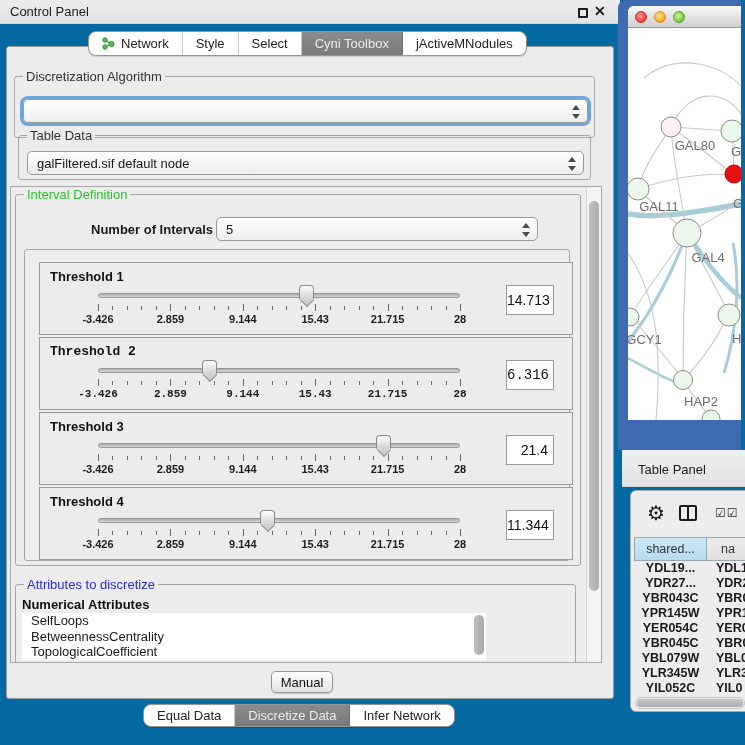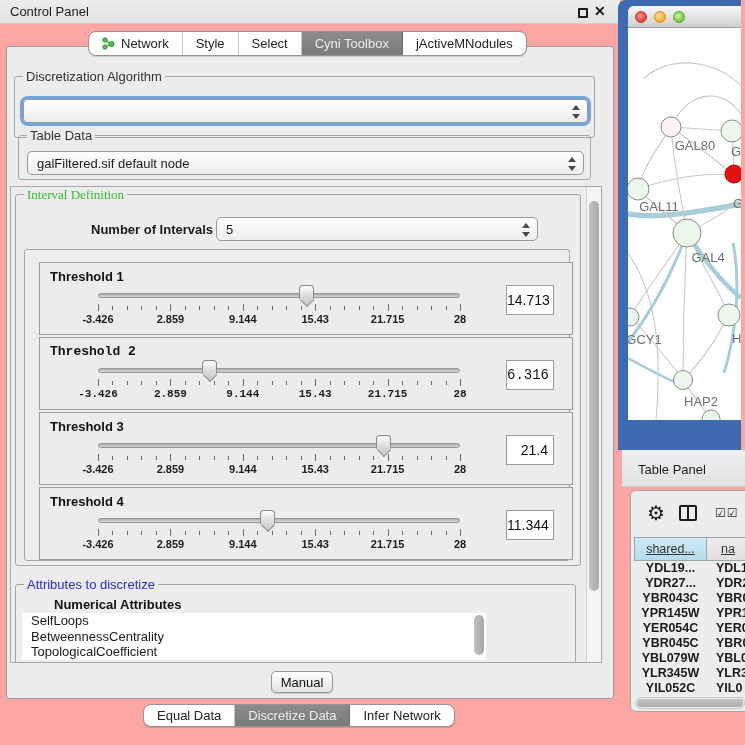--- a/index.html
+++ b/index.html
@@ -1,19 +1,19 @@
 <!DOCTYPE html>
 <html><head>
 <meta charset="utf-8">
 <style>
   * { margin:0; padding:0; box-sizing:border-box; }
   html,body { width:745px; height:745px; overflow:hidden; background:#e7e7e7;
     font-family:"Liberation Sans", sans-serif; -webkit-font-smoothing:antialiased; }
   .abs { position:absolute; }
-  #screen { position:relative; width:745px; height:745px; background:#fca5a5; }
+  #screen { position:relative; width:745px; height:745px; background:#0369a1; }
 
   
   #titlebar { left:0; top:0; width:620px; height:24px; background:linear-gradient(#ededed,#e2e2e2);
     border-bottom:1px solid #cfcfcf; }
   #titlebar .t { position:absolute; left:10px; top:4px; font-size:13px; color:#1c1c1c; }
   #win-min { position:absolute; left:578px; top:8px; width:10px; height:10px; border:2px solid #1c1c1c; border-radius:1px; }
   #win-close { position:absolute; left:594px; top:3px; font-size:14px; font-weight:bold; color:#1c1c1c; }
 
   #main-panel { left:6px; top:46px; width:608px; height:653px; background:#ececec;
     border:1px solid #9b9b9b; border-radius:3px; }
@@ -25,21 +25,21 @@
   .seg:last-child { border-right:none; }
   .seg.sel { background:linear-gradient(#8b8b8b,#7a7a7a); color:#ececec; border-right:1px solid #6e6e6e; }
   #top-tabs { left:88px; top:31px; z-index:5; }
   #bottom-tabs { left:143px; top:704px; z-index:5; height:23px; }
   #bottom-tabs .seg { font-size:13px; }
   .net-ico { width:13px; height:13px; margin-right:6px; }
 
   .group { position:absolute; border:1px solid #a5a5a5; border-radius:3px; }
   .group > .glabel { position:absolute; top:-8px; left:8px; background:#ececec; padding:0 3px;
     font-size:13px; color:#333; line-height:15px; }
-  .glabel.green { color:#2ec22e;font-family:Liberation Serif, serif; }
+  .glabel.green { color:#2ec22e; }
   .glabel.blue { color:#2a2ad2; }
 
   .combo { position:absolute; height:24px; border:1px solid #9a9a9a; border-radius:5px;
     background:linear-gradient(#ffffff,#ededed); font-size:13px; color:#1a1a1a;
     display:flex; align-items:center; padding:0 22px 0 9px; }
   .combo .arrows { position:absolute; right:7px; top:4px; width:9px; height:16px; }
   .combo .arrows i { position:absolute; left:1px; width:0; height:0; border-left:4px solid transparent; border-right:4px solid transparent; }
   .combo .arrows i.up { top:1px; border-bottom:5px solid #4a4a4a; }
   .combo .arrows i.dn { bottom:1px; border-top:5px solid #4a4a4a; }
   .combo.focused { box-shadow:0 0 0 3px rgba(92,152,219,.85); }
@@ -76,21 +76,21 @@
     border-bottom:1px solid #8a8a8a; transform:rotate(45deg); }
   .thr-ticks { position:absolute; left:58px; top:41px; width:362px; height:8px; }
   .thr-ticks i { position:absolute; top:2px; width:1px; height:4px; background:#6a6a6a; }
   .thr-ticks i.major { top:0; height:7px; }
   .thr-scale { position:absolute; left:58px; top:50px; width:362px; height:12px; }
   .thr-scale span { position:absolute; transform:translateX(-50%); font-size:11px; font-weight:bold; color:#1c1c1c; }
   .thr-value { position:absolute; right:18px; top:22px; width:48px; height:30px; background:#fff;
     border:1px solid #9a9a9a; font-size:14px; color:#111; text-align:right;
     line-height:28px; padding-right:5px; }
 
-  #attr-title { position:absolute; left:6px; top:12px; font-size:13px; font-weight:bold; color:#111;margin-left:32px; }
+  #attr-title { position:absolute; left:6px; top:12px; font-size:13px; font-weight:bold; color:#111; }
   #attr-list { position:absolute; left:6px; top:28px; width:464px; height:47px; background:#fff;
     overflow:hidden; }
   #attr-list .item { font-size:13px; color:#1a1a1a; padding-left:9px; line-height:15.5px; }
   #attr-scroll { position:absolute; right:2px; top:2px; width:10px; height:40px;
     background:linear-gradient(90deg,#c0c0c0,#a8a8a8); border-radius:5px; }
 
   #apply-btn { left:271px; top:671px; width:62px; height:22px; border:1px solid #969696;
     border-radius:5px; background:linear-gradient(#ffffff,#e3e3e3); font-size:13px; color:#111;
     display:flex; align-items:center; justify-content:center; box-shadow:0 1px 1px rgba(0,0,0,.15); }
 
@@ -112,21 +112,21 @@
 
   #table-box { left:630px; top:490px; width:130px; height:222px; background:#ededed;
     border:1px solid #a8a8a8; border-radius:6px 0 0 6px; }
   #tb-toolbar { position:absolute; left:0; top:0; width:115px; height:44px; }
   #gear-ico { position:absolute; left:16px; top:10px; font-size:20px; color:#1a1a1a; }
   #cols-ico { position:absolute; left:48px; top:14px; width:18px; height:16px; border:2px solid #1a1a1a; border-radius:2px; }
   #cols-ico::after { content:''; position:absolute; left:6px; top:0; width:2px; height:12px; background:#1a1a1a; }
   #checks-ico { position:absolute; left:84px; top:15px; font-size:12px; color:#2a2a2a; letter-spacing:1px; }
   #tb-header { position:absolute; left:3px; top:46px; width:126px; height:24px; display:flex; }
   #tb-header .hc { border:1px solid #9aa7ae; font-size:12.5px; color:#333;
-    display:flex; align-items:center; justify-content:center; overflow:hidden;text-decoration:underline; }
+    display:flex; align-items:center; justify-content:center; overflow:hidden; }
   #tb-header .hc.c1 { width:73px; background:linear-gradient(#cfe9f6,#b4dbee); }
   #tb-header .hc.c2 { width:53px; background:linear-gradient(#ececec,#e0e0e0); border-left:none;
     justify-content:flex-start; padding-left:14px; }
   #tb-rows { position:absolute; left:3px; top:70px; width:126px; height:133px; overflow:hidden; background:#ededed; }
   .trow { display:flex; height:15px; }
   .trow .c { font-size:12.5px; color:#1a1a1a; white-space:nowrap; overflow:hidden;font-weight:bold; }
   .trow .c1 { width:73px; text-align:center; }
   .trow .c2 { width:53px; padding-left:9px; }
   #hscroll { position:absolute; left:4px; top:206px; width:110px; height:12px; background:#eaeaea;
     border:1px solid #c6c6c6; border-radius:6px; }

